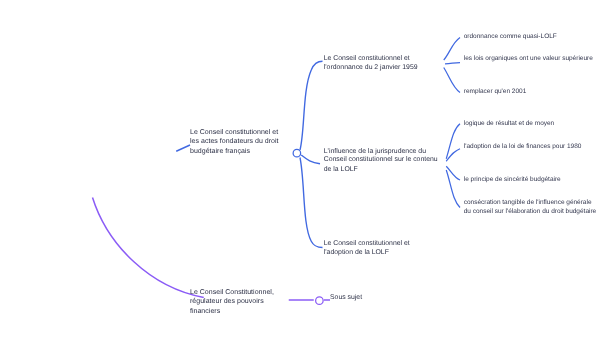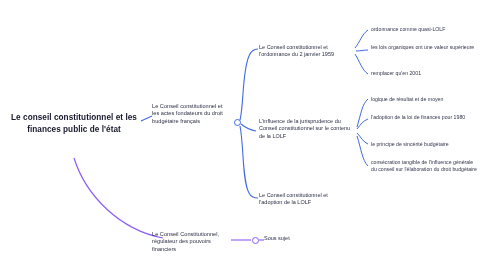--- a/index.html
+++ b/index.html
@@ -100,21 +100,20 @@
 
     <path d="M357 127 C 361 114, 362 104, 368 99" fill="none" stroke="#4169e1" stroke-width="1"></path>
     <path d="M357 129 C 361 124, 363 121, 368 119" fill="none" stroke="#4169e1" stroke-width="1"></path>
     <path d="M357 133 C 361 137, 363 142, 368 144" fill="none" stroke="#4169e1" stroke-width="1"></path>
     <path d="M357 136 C 361 148, 362 160, 368 166" fill="none" stroke="#4169e1" stroke-width="1"></path>
 
     <path d="M231 240 L251 240" fill="none" stroke="#8b5cf6" stroke-width="1.1"></path>
     <path d="M259 240 L264 240" fill="none" stroke="#8b5cf6" stroke-width="1.1"></path>
   </svg>
 
-  <div class="node root" id="n-root">Le conseil constitutionnel et les finances public de l'état</div>
 
   <div class="node lvl1" id="n-l1-a">Le Conseil constitutionnel et les actes fondateurs du droit budgétaire français</div>
 
   <div class="node lvl1" id="n-l1-b">Le Conseil Constitutionnel, régulateur des pouvoirs financiers</div>
 
   <div class="collapse-dot" id="dot-l1-a"></div>
 
   <div class="node lvl2" id="n-l2-a">Le Conseil constitutionnel et l'ordonnance du 2 janvier 1959</div>
 
   <div class="node lvl2" id="n-l2-b">L'influence de la jurisprudence du Conseil constitutionnel sur le contenu de la LOLF</div>

